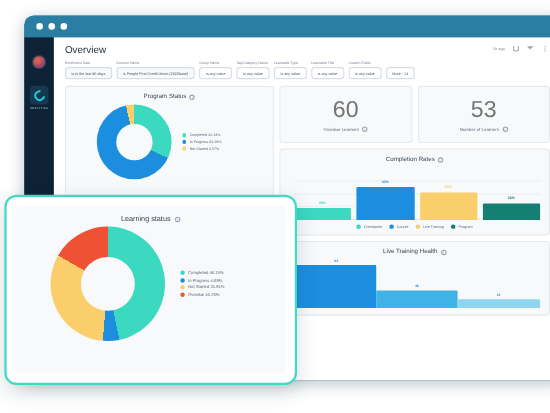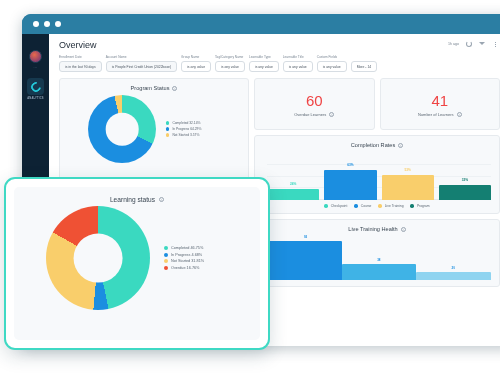--- a/index.html
+++ b/index.html
@@ -100,21 +100,21 @@
     width: 5px; height: 5px; border-radius: 50%; border: .7px solid #9aa5b1;
     color: #9aa5b1; font-size: 3.6px; line-height: 4px; text-align: center;
     display: inline-block;
   }
 
   .col-left { width: 190px; }
   .col-right { flex: 1; display: flex; flex-direction: column; gap: 5px; }
   .kpis { display: flex; gap: 5px; }
   .kpi { flex: 1; height: 52px; display: flex; flex-direction: column;
          align-items: center; justify-content: center; gap: 3px; }
-  .kpi-val { font-size: 15px; color: #ef4444; }
+  .kpi-val { font-size: 21px; color: #737373; }
   .kpi-lab { font-size: 4px; color: #5a6672; display: flex; align-items: center; gap: 3px; }
 
   
   .donut-wrap { display: flex; align-items: center; padding: 4px 6px 6px 6px; }
   .donut {
     width: 68px; height: 68px; border-radius: 50%; position: relative; margin-left: 22px;
   }
   .donut::after {
     content: ""; position: absolute; left: 50%; top: 50%;
     width: 48%; height: 48%; background: #f7f9fb; border-radius: 50%;
@@ -270,21 +270,21 @@
 
           <div class="kpis">
             <div class="card kpi">
               <div class="kpi-val">60</div>
               <div class="kpi-lab">
                 <span>Overdue Learners</span>
                 <span class="info">i</span>
               </div>
             </div>
             <div class="card kpi">
-              <div class="kpi-val">41</div>
+              <div class="kpi-val">53</div>
               <div class="kpi-lab">
                 <span>Number of Learners</span>
                 <span class="info">i</span>
               </div>
             </div>
           </div>
 
           <div class="card">
             <div class="card-title">
               <span>Completion Rates</span>

